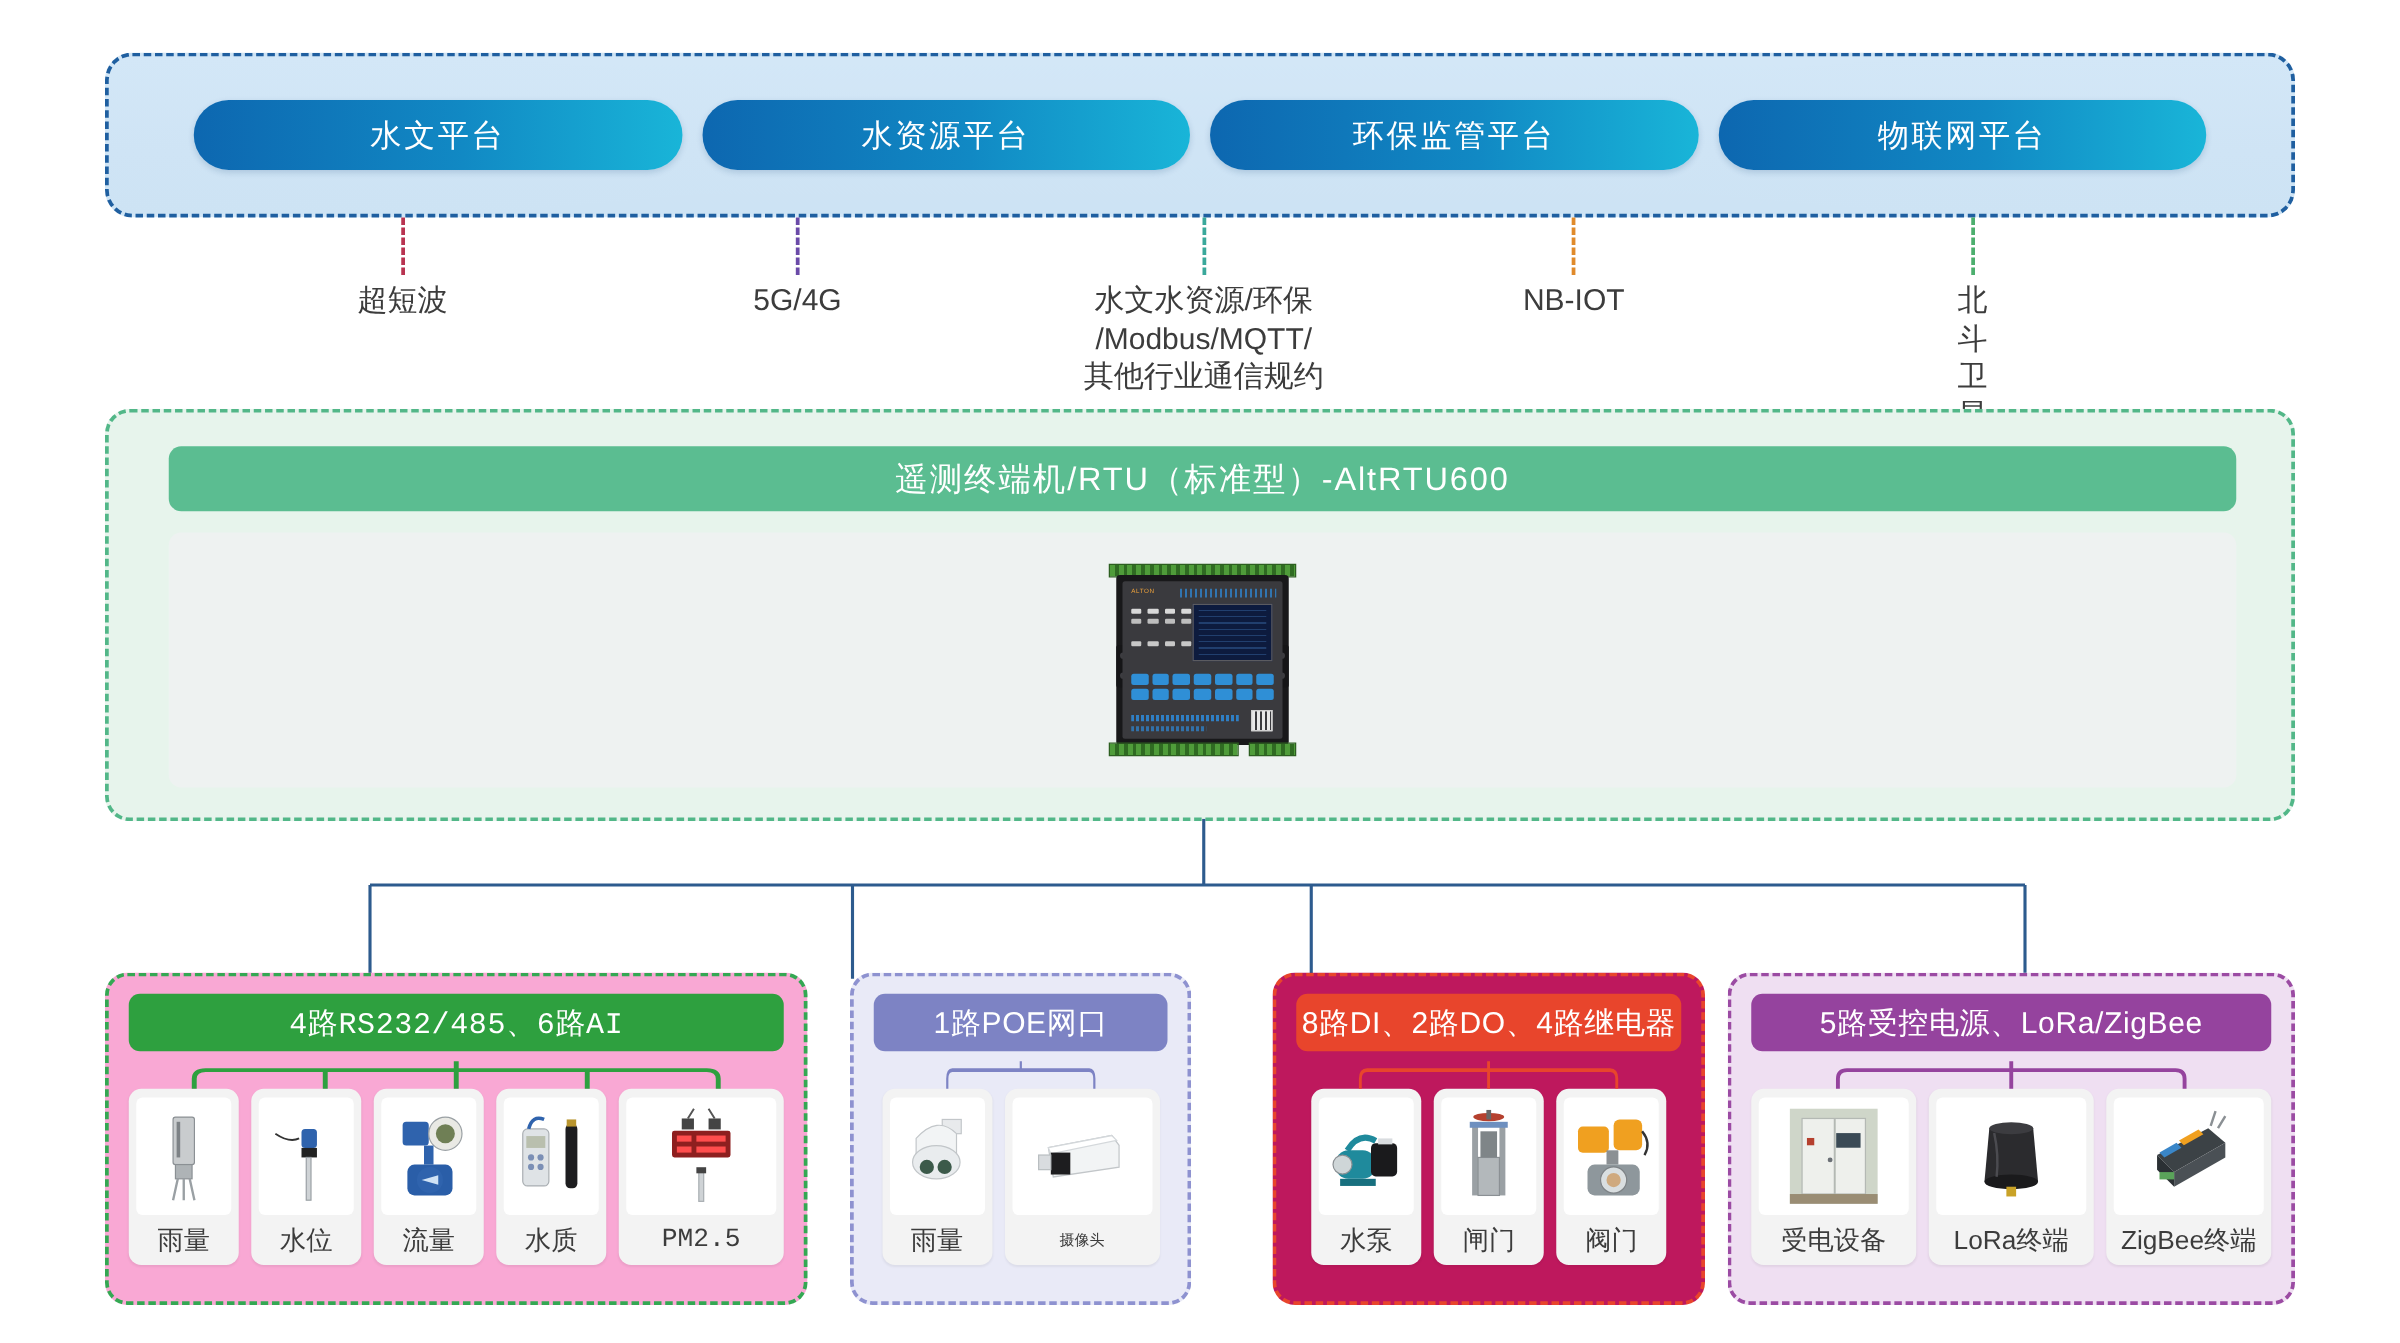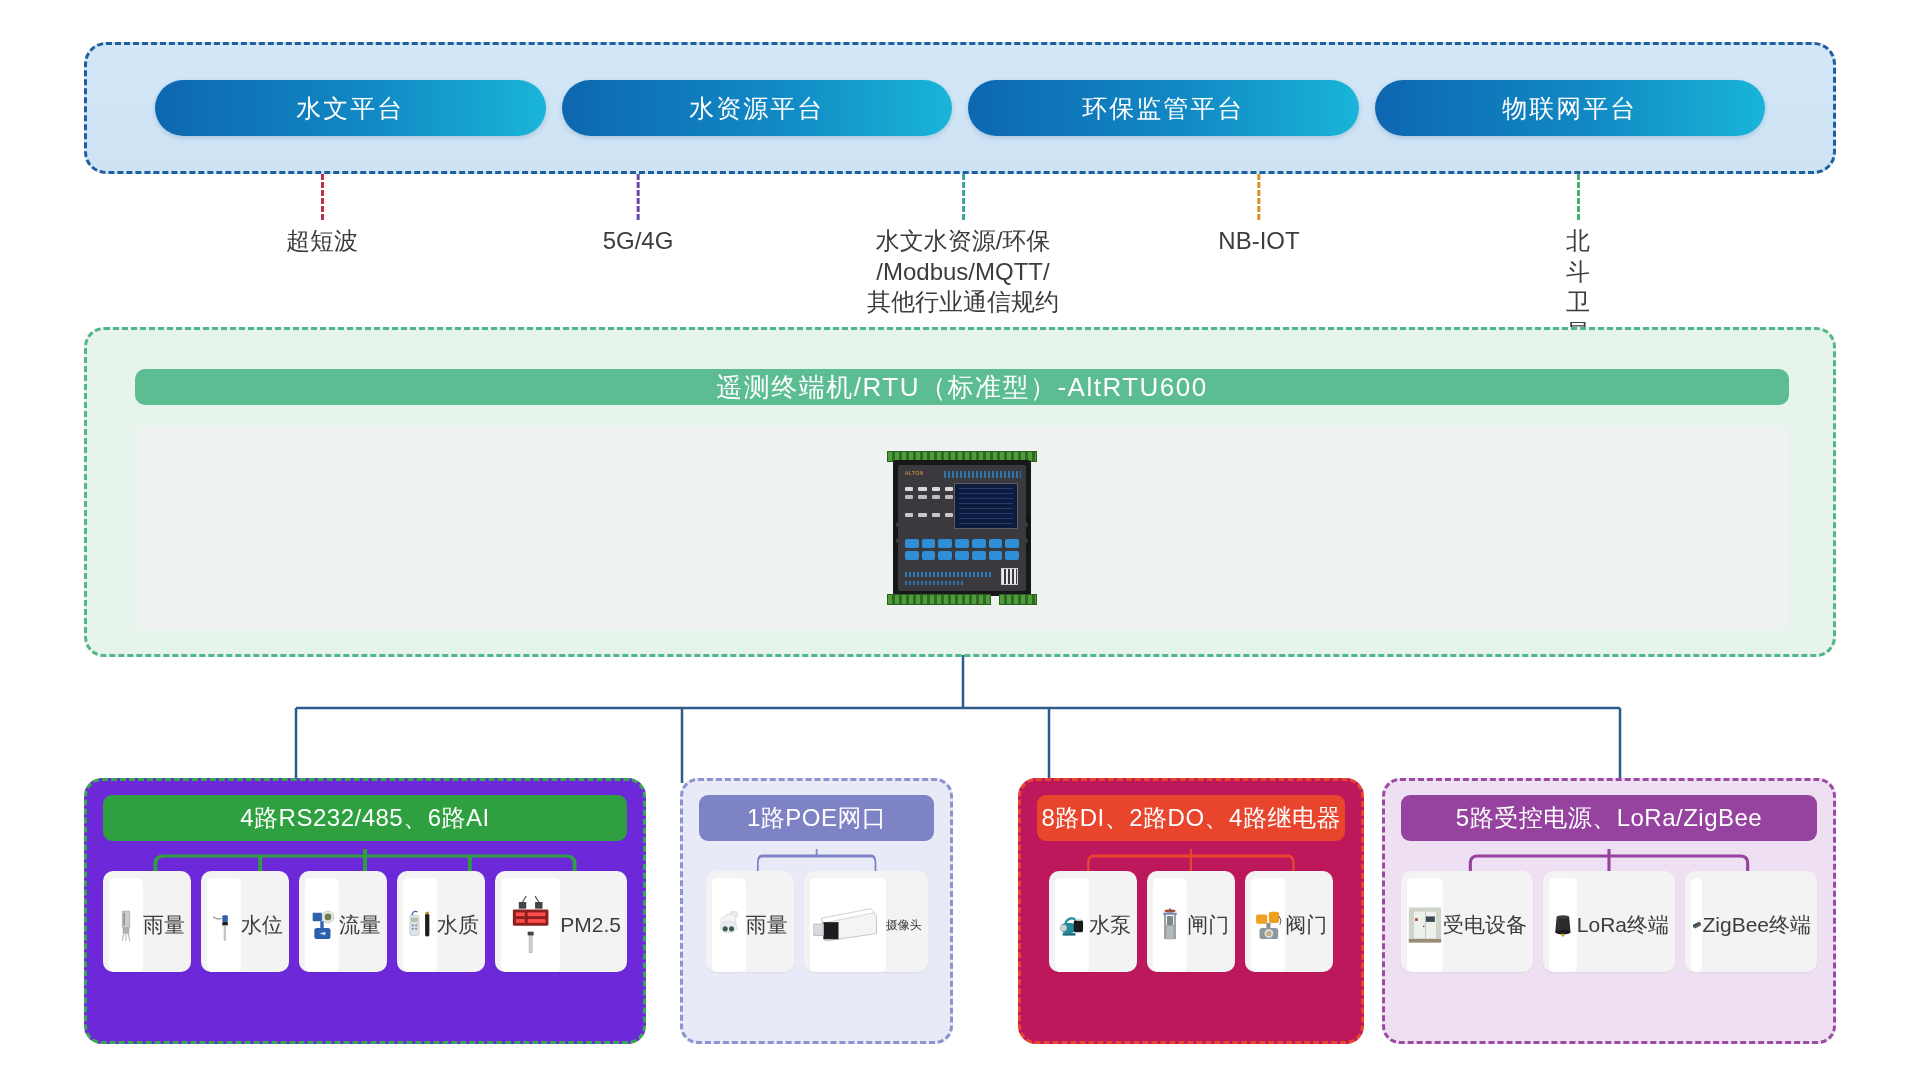--- a/index.html
+++ b/index.html
@@ -42,24 +42,24 @@
   
   .rtu-panel {
     position: absolute; left: 84px; top: 327px;
     width: 1752px; height: 330px;
     background: #e7f4ec;
     border: 3px dashed #52b788;
     border-radius: 20px;
   }
   .rtu-title {
     position: absolute; left: 48px; top: 27px;
-    width: 1654px; height: 36px; border-radius: 10px;
+    width: 1654px; height: 52px; border-radius: 10px;
     background: #5bbd91;
     color: #ffffff; font-size: 26px; letter-spacing: 1.5px;
-    display: flex; align-items: center; justify-content: center; margin-top: 12px;
+    display: flex; align-items: center; justify-content: center;
   }
   .rtu-stage {
     position: absolute; left: 48px; top: 96px;
     width: 1654px; height: 204px; border-radius: 10px;
     background: #eef2f1;
     display: flex; align-items: center; justify-content: center;
   }
 
   
   .rtu-dev { position: relative; width: 158px; height: 154px; }
@@ -156,37 +156,37 @@
   .group-title {
     height: 46px; border-radius: 9px; color: #fff;
     font-size: 24px; letter-spacing: .5px;
     display: flex; align-items: center; justify-content: center;
     margin-bottom: 8px;
   }
   .group-bracket { height: 22px; position: relative; }
   .cards { display: flex; gap: 10px; justify-content: center; }
   .card {
     width: 88px; border-radius: 10px; background: #f3f3f3;
-    padding: 7px 6px 0; display: flex; align-items: center;
+    padding: 7px 6px 0; display: flex; flex-direction: column; align-items: center;
     box-shadow: 0 1px 2px rgba(0,0,0,.06);
   }
   .card-img {
     width: 100%; height: 94px; background: #ffffff; border-radius: 5px;
     display: flex; align-items: center; justify-content: center; overflow: hidden;
   }
   .card-label {
     height: 40px; display: flex; align-items: center; justify-content: center;
     font-size: 21px; color: #3c3c3c; white-space: nowrap;
   }
   .card.wide { width: 124px; }
   .card.wide .card-label { font-size: 12px; }
   .card.xwide { width: 132px; }
 
   
-  .g-green  { border-color: #34a853; background: #6d28d9; }
+  .g-green  { border-color: #34a853; background: #f9a8d4; font-family: Liberation Mono, monospace; }
   .g-green  .group-title { background: #2ea03f; }
   .g-indigo { border-color: #8e92d0; background: #e9eaf7; margin-left: 16px; }
   .g-indigo .group-title { background: #7d83c4; }
   .g-red    { border-color: #e8452c; background: #be185d; margin-left: 47px; }
   .g-red    .group-title { background: #e8452c; }
   .g-purple { border-color: #9b4ba3; background: #efdff2; }
   .g-purple .group-title { background: #95439e; }
 </style>
 </head>
 <body>

